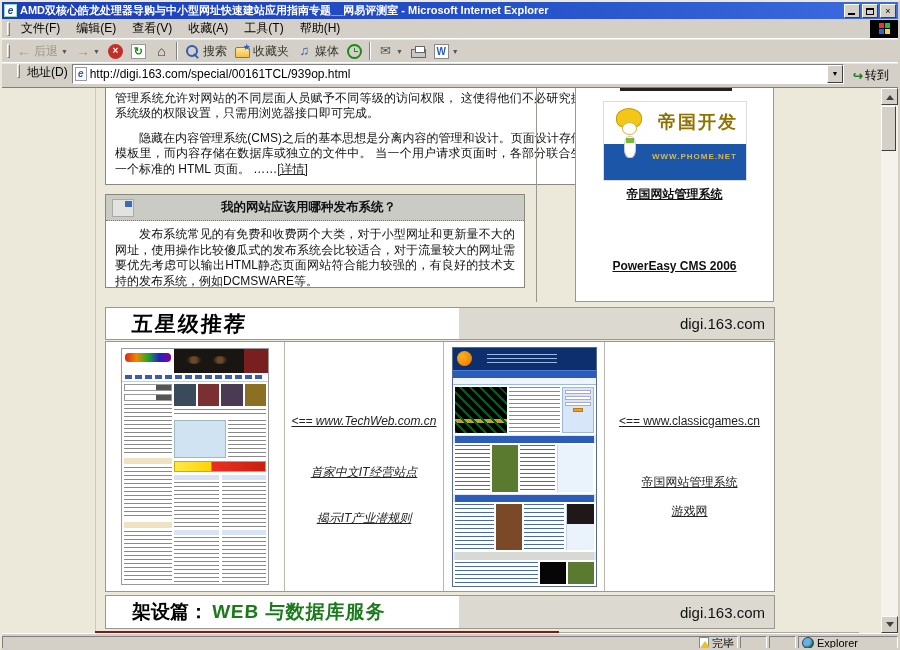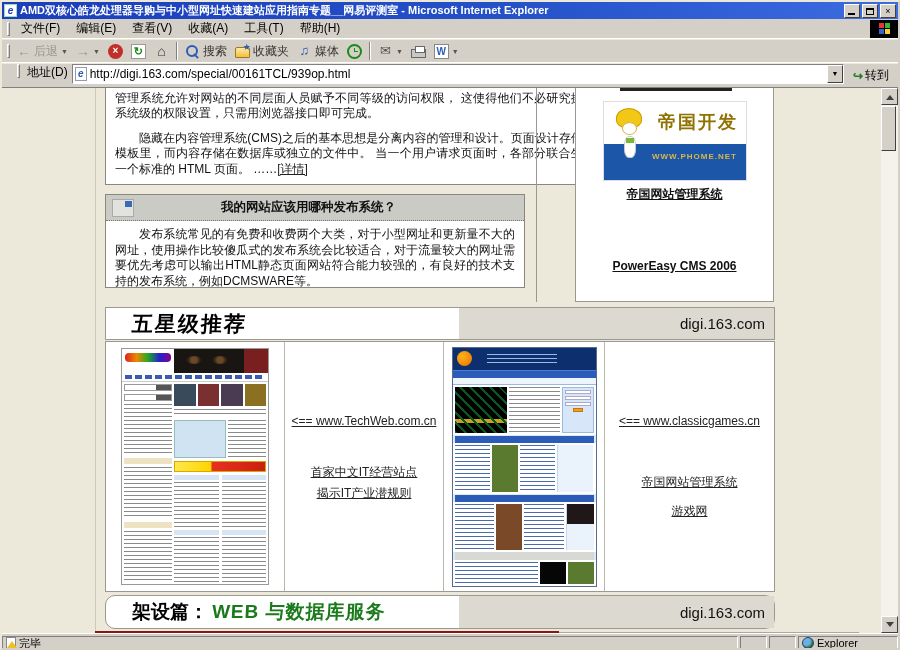--- a/index.html
+++ b/index.html
@@ -109,40 +109,40 @@
   .pe-swirl::after { content:''; position:absolute; left:6px; top:6px; width:14px; height:14px; border-radius:50%;
                      background:#A01218; border-top:3px solid #A01218; transform:rotate(25deg); }
   .pe-text .pe-name { color:#fff; font-weight:bold; font-size:14px; letter-spacing:2px; }
   .pe-text .pe-brand { color:#fff; font-weight:bold; font-style:italic; font-size:9px; letter-spacing:1px; }
   .pe-link { position:absolute; left:0; top:171px; width:100%; text-align:center; font-weight:bold;
              text-decoration:underline; color:#111; font-size:12px; cursor:pointer; }
 
   
   .band { position:absolute; left:103px; width:670px; border:1px solid #9a9890; background:#fff; display:flex; align-items:stretch; }
   .band-rec { top:219px; height:33px; }
-  .band-foot { top:507px; height:34px;border-radius:10px; }
+  .band-foot { top:507px; height:34px; }
   .band-left { flex:1; display:flex; align-items:center; padding-left:26px; }
   .band-right { width:315px; background:#DCDAD0; display:flex; align-items:center; justify-content:flex-end; padding-right:9px;
                 font-size:15px; color:#111; }
   .rec-heading { font-weight:bold; font-size:21px; color:#000; transform:skewX(-4deg); letter-spacing:2px; }
   .foot-prefix { font-weight:bold; font-size:19px; color:#000; }
   .foot-title { font-weight:bold; font-size:19px; color:#1B7A1B; letter-spacing:1px; margin-left:4px; transform:skewX(-3deg); }
 
   .rec-table { position:absolute; left:103px; top:253px; width:670px; height:251px; background:#fff;
                border:1px solid #9a9890; display:flex; }
   .rec-col { border-right:1px solid #b9b7ad; display:flex; flex-direction:column; align-items:center; }
   .rec-col:last-child { border-right:none; }
   .col-thumb1 { width:179px; padding-top:6px; }
-  .col-links1 { width:159px; }
+  .col-links1 { width:159px;font-style:italic; }
   .col-thumb2 { width:161px; padding-top:5px; }
   .col-links2 { flex:1; }
   .rec-link { display:block; color:#222; text-decoration:underline; font-size:12px; cursor:pointer; white-space:nowrap; }
   .col-links1 .rec-link:nth-child(1){ margin-top:72px; }
   .col-links1 .rec-link:nth-child(2){ margin-top:36px; }
-  .col-links1 .rec-link:nth-child(3){ margin-top:4px; }
+  .col-links1 .rec-link:nth-child(3){ margin-top:29px; }
   .col-links2 .rec-link:nth-child(1){ margin-top:72px; }
   .col-links2 .rec-link:nth-child(2){ margin-top:46px; }
   .col-links2 .rec-link:nth-child(3){ margin-top:12px; }
 
   .redline { position:absolute; left:93px; top:543px; width:464px; height:3px; background:#8B1510; }
   .grayline { position:absolute; left:557px; top:544px; width:300px; height:2px; background:#aaa8a0; }
 
   
   .lines { background:repeating-linear-gradient(to bottom,#8a8a8a 0 1px,transparent 1px 4px); }
   .lines-blue { background:repeating-linear-gradient(to bottom,#4a6aa8 0 1px,transparent 1px 4px); }
@@ -212,21 +212,21 @@
             display:flex; align-items:center; justify-content:center; }
   .sb-up-arrow { width:0; height:0; border:4px solid transparent; border-bottom:5px solid #404040; margin-top:-3px; }
   .sb-down-arrow { width:0; height:0; border:4px solid transparent; border-top:5px solid #404040; margin-bottom:-3px; }
   .sb-track { flex:1; position:relative; }
   .sb-thumb { position:absolute; left:0; top:1px; width:15px; height:45px; background:#D4D0C8;
               border:1px solid; border-color:#fff #404040 #404040 #fff; }
 
   
   .statusbar { height:17px; display:flex; align-items:stretch; gap:2px; padding-top:2px; border-top:1px solid #fff; }
   .sb-pane { border:1px solid; border-color:#808080 #fff #fff #808080; display:flex; align-items:center; padding:0 3px; gap:3px; font-size:11px; color:#000; }
-  .pane-main { flex:1; }
+  .pane-main { flex:1;justify-content:flex-end; }
   .pane-small { width:27px; }
   .pane-zone { width:100px; }
   .status-page-icon { width:10px; height:12px; background:#fff; border:1px solid #888; position:relative; }
   .status-page-icon::after { content:''; position:absolute; left:0; bottom:0; width:0; height:0;
               border-left:5px solid transparent; border-right:5px solid transparent; border-bottom:7px solid #F0C020; }
   .globe-icon { width:12px; height:12px; border-radius:50%; background:radial-gradient(circle at 35% 35%,#6ab0e8 40%,#2a6a3a 70%,#18486a); border:1px solid #246; }
 </style>
 </head>
 <body>
 

